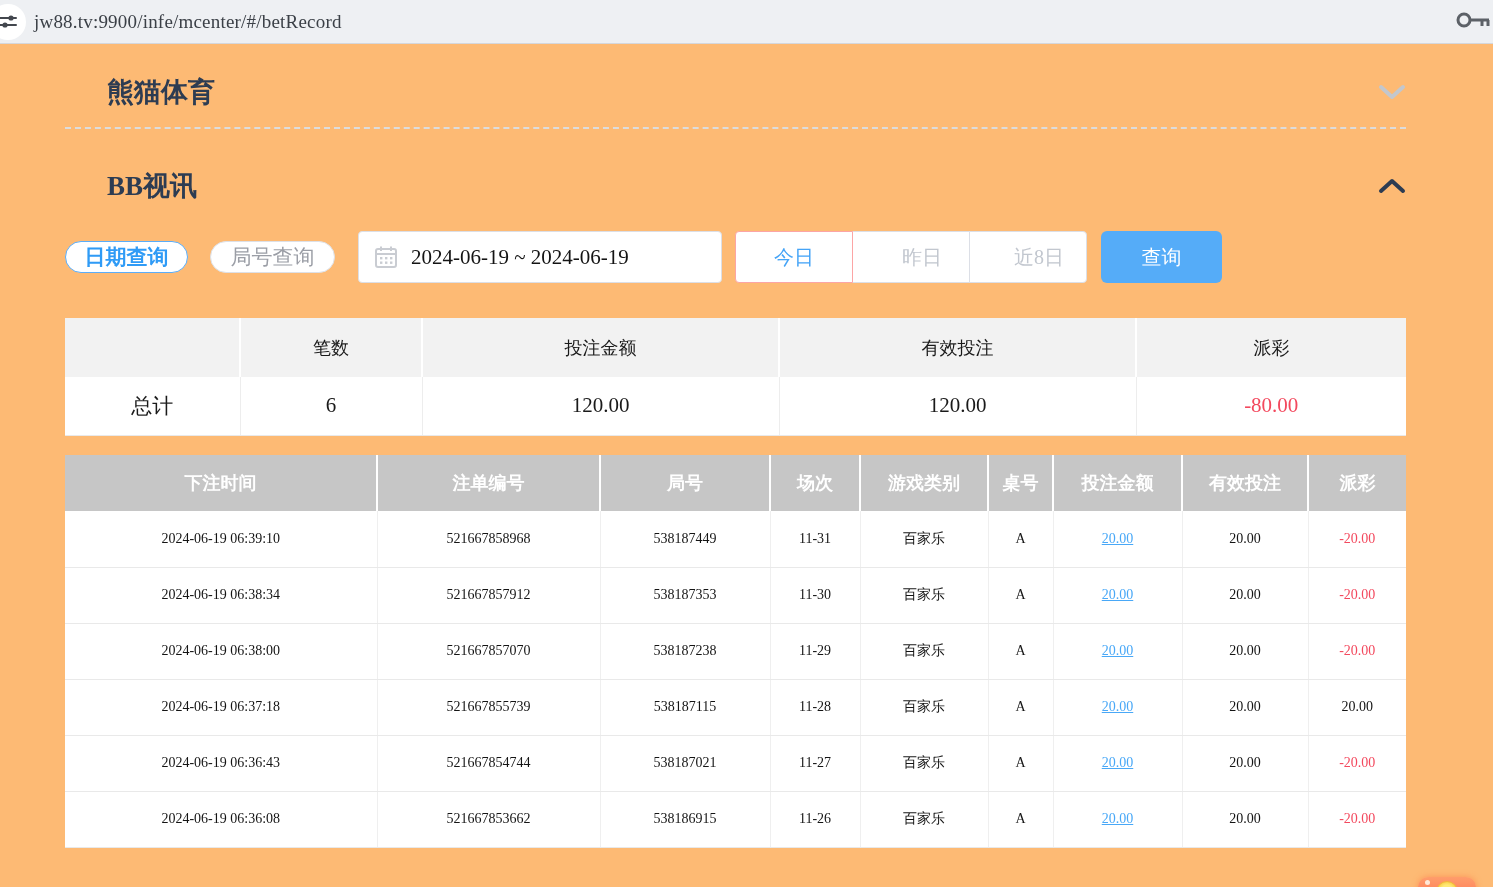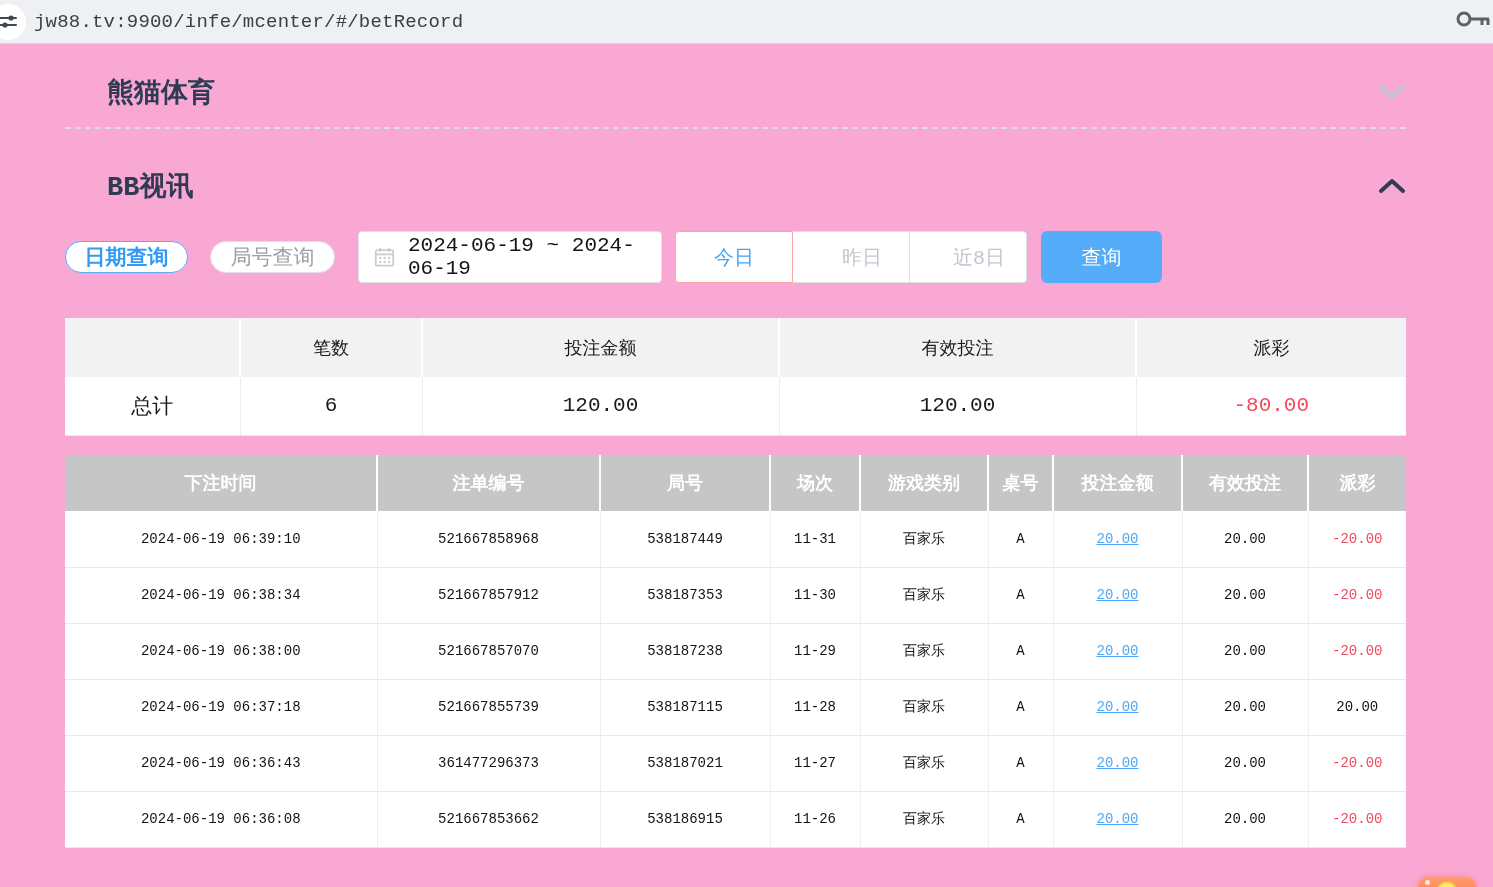--- a/index.html
+++ b/index.html
@@ -1,19 +1,19 @@
 <!DOCTYPE html>
 <html><head>
 <meta charset="utf-8">
 <style>
   * { margin:0; padding:0; box-sizing:border-box; }
   html,body { background:#fff; }
   #app {
     position:relative; width:1493px; height:887px; overflow:hidden;
-    background:#f9a8d4; font-family:Liberation Mono, monospace; color:#1f1f1f;
+    background:#fdba74; font-family:Liberation Serif, serif; color:#1f1f1f;
   }
 
   
   .urlbar {
     position:absolute; top:0; left:0; width:100%; height:44px;
     background:#eef0f3; border-bottom:1px solid #d5d7db;
     display:flex; align-items:center;
   }
   .site-info-circle {
     position:absolute; left:-10px; top:4px; width:36px; height:36px;
@@ -38,21 +38,21 @@
     display:flex; align-items:center;
   }
   .pill {
     height:32px; border-radius:23px; background:#fff;
     display:flex; align-items:center; justify-content:center;
     font-size:21px; cursor:pointer;
   }
   .pill-active { width:123px; border:1px solid #5badf8; color:#2f9bf6; font-weight:bold; margin-right:22px; }
   .pill-inactive { width:125px; border:1px solid #dde0e6; color:#9b9ea6; margin-right:23px; }
   .date-input {
-    width:304px; height:52px; border:1px solid #dcdfe6; border-radius:4px; background:#fff;
+    width:364px; height:52px; border:1px solid #dcdfe6; border-radius:4px; background:#fff;
     display:flex; align-items:center; padding-left:15px; margin-right:13px; cursor:pointer;
   }
   .date-input .cal { margin-right:13px; }
   .date-text { font-size:21px; color:#141414; }
   .btn-group { display:flex; height:52px; margin-right:14px; }
   .gbtn {
     width:118px; height:52px; background:#fff; display:flex; align-items:center; justify-content:center;
     font-size:20px; cursor:pointer; border:1px solid #dcdfe6; margin-left:-1px;
   }
   .gbtn:first-child { border-radius:4px 0 0 4px; margin-left:0; }
@@ -274,21 +274,21 @@
       <td>538187115</td>
       <td>11-28</td>
       <td>百家乐</td>
       <td>A</td>
       <td><a class="amount-link">20.00</a></td>
       <td>20.00</td>
       <td class="payout">20.00</td>
     </tr>
     <tr>
       <td>2024-06-19 06:36:43</td>
-      <td>361477296373</td>
+      <td>521667854744</td>
       <td>538187021</td>
       <td>11-27</td>
       <td>百家乐</td>
       <td>A</td>
       <td><a class="amount-link">20.00</a></td>
       <td>20.00</td>
       <td class="payout neg">-20.00</td>
     </tr>
     <tr>
       <td>2024-06-19 06:36:08</td>

